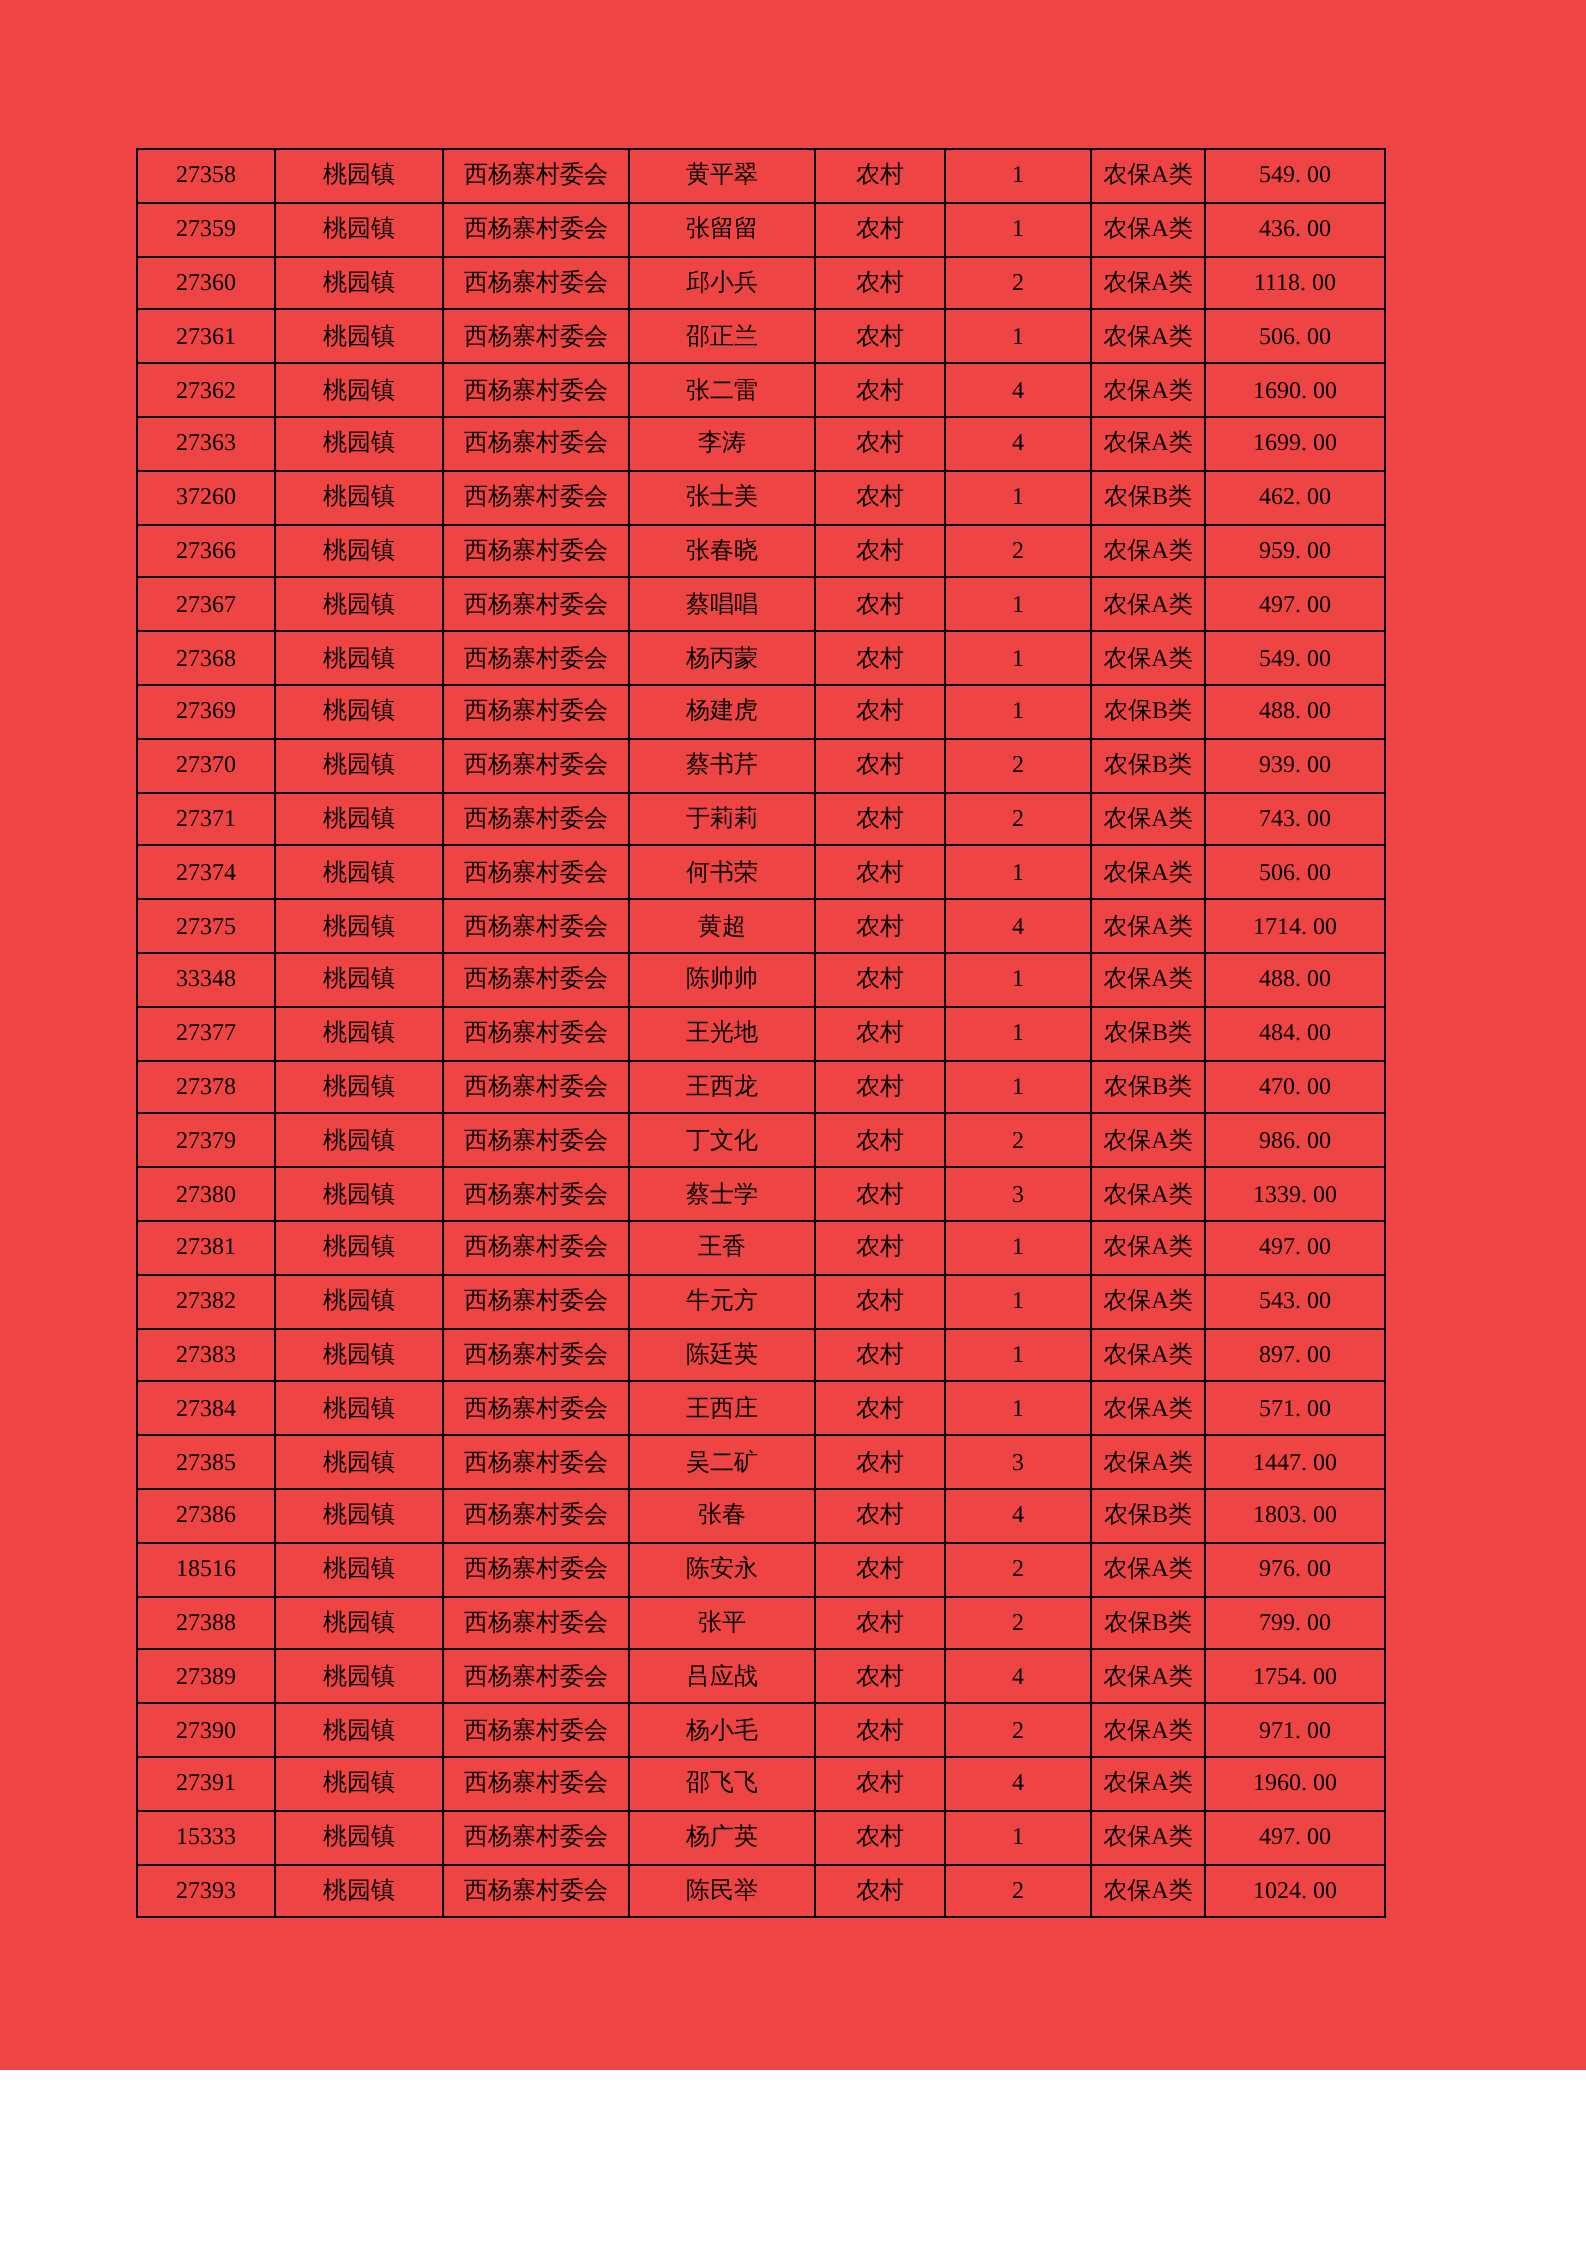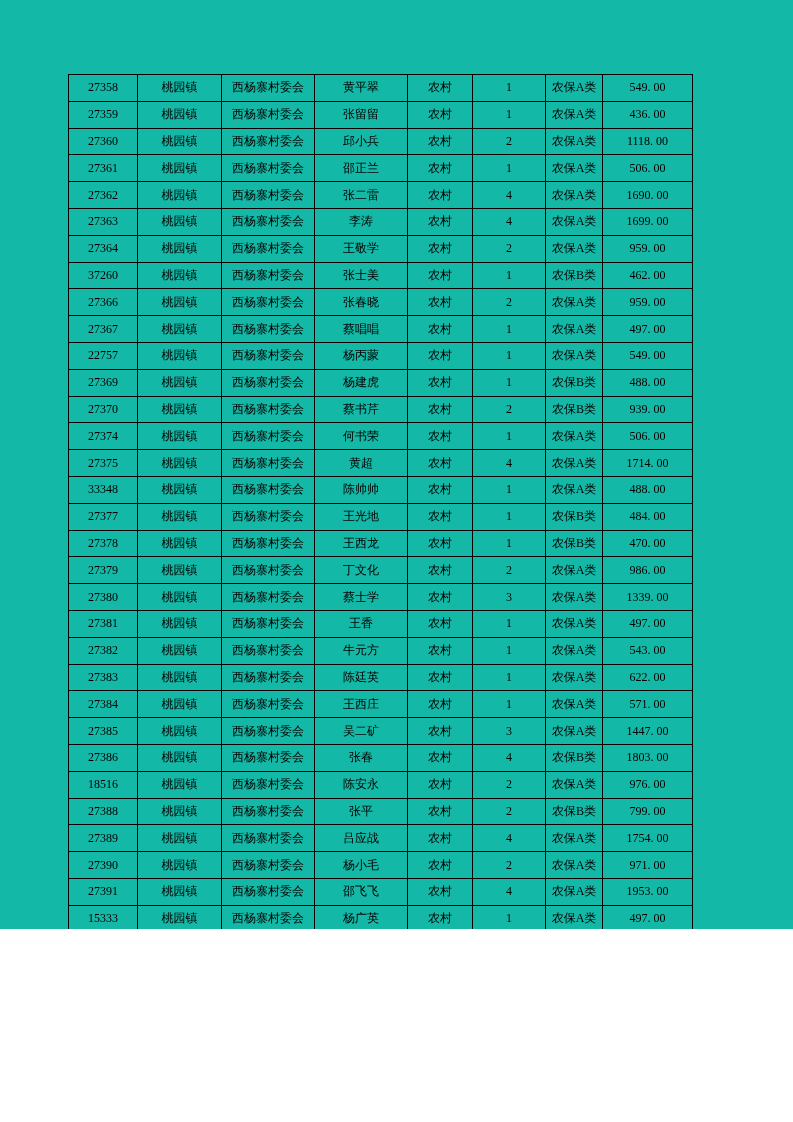--- a/index.html
+++ b/index.html
@@ -6,22 +6,22 @@
     margin: 0;
     padding: 0;
   }
   body {
     background: #ffffff;
     font-family: "Liberation Serif", "DejaVu Serif", serif;
   }
   .page {
     position: relative;
     width: 793px;
-    height: 929px;
-    background: #14b8a6;
+    height: 1035px;
+    background: #ef4444;
     overflow: hidden;
     text-decoration: underline;
   }
   table.data-table {
     position: absolute;
     top: 74px;
     left: 68px;
     border-collapse: collapse;
     table-layout: fixed;
     font-size: 12px;
@@ -115,61 +115,51 @@
           <td class="col-id">27363</td>
           <td class="col-town">桃园镇</td>
           <td class="col-village">西杨寨村委会</td>
           <td class="col-name">李涛</td>
           <td class="col-category">农村</td>
           <td class="col-count">4</td>
           <td class="col-type">农保A类</td>
           <td class="col-amount">1699. 00</td>
         </tr>
         <tr>
-          <td class="col-id">27364</td>
-          <td class="col-town">桃园镇</td>
-          <td class="col-village">西杨寨村委会</td>
-          <td class="col-name">王敬学</td>
+          <td class="col-id">37260</td>
+          <td class="col-town">桃园镇</td>
+          <td class="col-village">西杨寨村委会</td>
+          <td class="col-name">张士美</td>
+          <td class="col-category">农村</td>
+          <td class="col-count">1</td>
+          <td class="col-type">农保B类</td>
+          <td class="col-amount">462. 00</td>
+        </tr>
+        <tr>
+          <td class="col-id">27366</td>
+          <td class="col-town">桃园镇</td>
+          <td class="col-village">西杨寨村委会</td>
+          <td class="col-name">张春晓</td>
           <td class="col-category">农村</td>
           <td class="col-count">2</td>
           <td class="col-type">农保A类</td>
           <td class="col-amount">959. 00</td>
         </tr>
         <tr>
-          <td class="col-id">37260</td>
-          <td class="col-town">桃园镇</td>
-          <td class="col-village">西杨寨村委会</td>
-          <td class="col-name">张士美</td>
-          <td class="col-category">农村</td>
-          <td class="col-count">1</td>
-          <td class="col-type">农保B类</td>
-          <td class="col-amount">462. 00</td>
-        </tr>
-        <tr>
-          <td class="col-id">27366</td>
-          <td class="col-town">桃园镇</td>
-          <td class="col-village">西杨寨村委会</td>
-          <td class="col-name">张春晓</td>
-          <td class="col-category">农村</td>
-          <td class="col-count">2</td>
-          <td class="col-type">农保A类</td>
-          <td class="col-amount">959. 00</td>
-        </tr>
-        <tr>
           <td class="col-id">27367</td>
           <td class="col-town">桃园镇</td>
           <td class="col-village">西杨寨村委会</td>
           <td class="col-name">蔡唱唱</td>
           <td class="col-category">农村</td>
           <td class="col-count">1</td>
           <td class="col-type">农保A类</td>
           <td class="col-amount">497. 00</td>
         </tr>
         <tr>
-          <td class="col-id">22757</td>
+          <td class="col-id">27368</td>
           <td class="col-town">桃园镇</td>
           <td class="col-village">西杨寨村委会</td>
           <td class="col-name">杨丙蒙</td>
           <td class="col-category">农村</td>
           <td class="col-count">1</td>
           <td class="col-type">农保A类</td>
           <td class="col-amount">549. 00</td>
         </tr>
         <tr>
           <td class="col-id">27369</td>
@@ -185,20 +175,30 @@
           <td class="col-id">27370</td>
           <td class="col-town">桃园镇</td>
           <td class="col-village">西杨寨村委会</td>
           <td class="col-name">蔡书芹</td>
           <td class="col-category">农村</td>
           <td class="col-count">2</td>
           <td class="col-type">农保B类</td>
           <td class="col-amount">939. 00</td>
         </tr>
         <tr>
+          <td class="col-id">27371</td>
+          <td class="col-town">桃园镇</td>
+          <td class="col-village">西杨寨村委会</td>
+          <td class="col-name">于莉莉</td>
+          <td class="col-category">农村</td>
+          <td class="col-count">2</td>
+          <td class="col-type">农保A类</td>
+          <td class="col-amount">743. 00</td>
+        </tr>
+        <tr>
           <td class="col-id">27374</td>
           <td class="col-town">桃园镇</td>
           <td class="col-village">西杨寨村委会</td>
           <td class="col-name">何书荣</td>
           <td class="col-category">农村</td>
           <td class="col-count">1</td>
           <td class="col-type">农保A类</td>
           <td class="col-amount">506. 00</td>
         </tr>
         <tr>
@@ -282,21 +282,21 @@
           <td class="col-amount">543. 00</td>
         </tr>
         <tr>
           <td class="col-id">27383</td>
           <td class="col-town">桃园镇</td>
           <td class="col-village">西杨寨村委会</td>
           <td class="col-name">陈廷英</td>
           <td class="col-category">农村</td>
           <td class="col-count">1</td>
           <td class="col-type">农保A类</td>
-          <td class="col-amount">622. 00</td>
+          <td class="col-amount">897. 00</td>
         </tr>
         <tr>
           <td class="col-id">27384</td>
           <td class="col-town">桃园镇</td>
           <td class="col-village">西杨寨村委会</td>
           <td class="col-name">王西庄</td>
           <td class="col-category">农村</td>
           <td class="col-count">1</td>
           <td class="col-type">农保A类</td>
           <td class="col-amount">571. 00</td>
@@ -362,21 +362,21 @@
           <td class="col-amount">971. 00</td>
         </tr>
         <tr>
           <td class="col-id">27391</td>
           <td class="col-town">桃园镇</td>
           <td class="col-village">西杨寨村委会</td>
           <td class="col-name">邵飞飞</td>
           <td class="col-category">农村</td>
           <td class="col-count">4</td>
           <td class="col-type">农保A类</td>
-          <td class="col-amount">1953. 00</td>
+          <td class="col-amount">1960. 00</td>
         </tr>
         <tr>
           <td class="col-id">15333</td>
           <td class="col-town">桃园镇</td>
           <td class="col-village">西杨寨村委会</td>
           <td class="col-name">杨广英</td>
           <td class="col-category">农村</td>
           <td class="col-count">1</td>
           <td class="col-type">农保A类</td>
           <td class="col-amount">497. 00</td>

